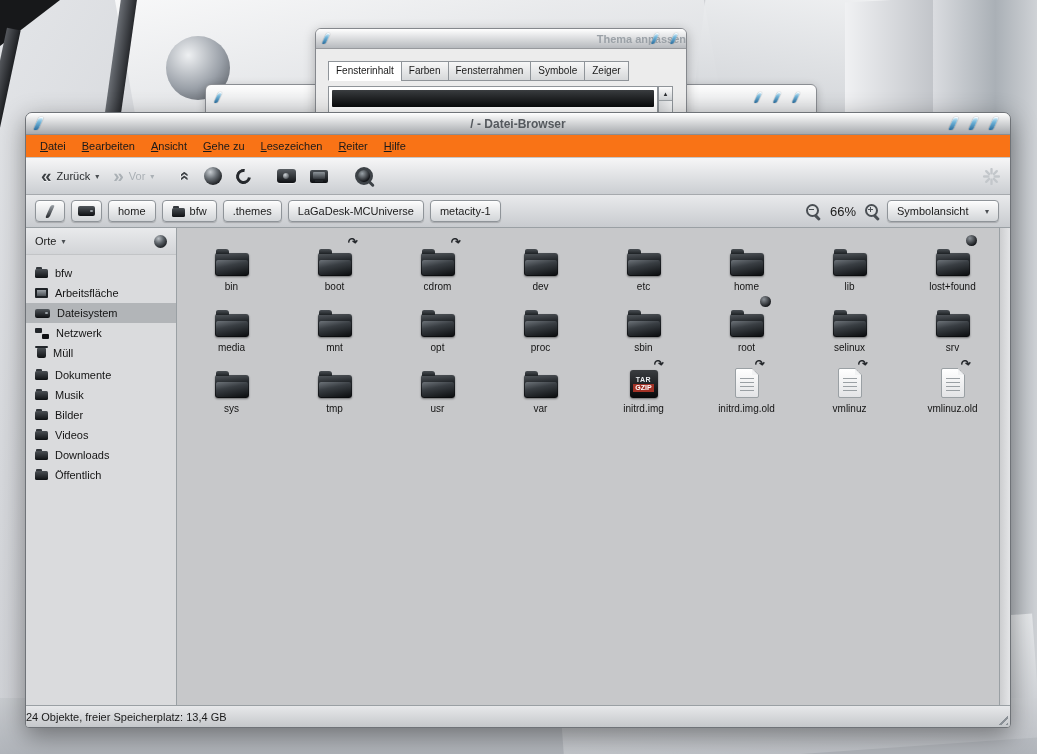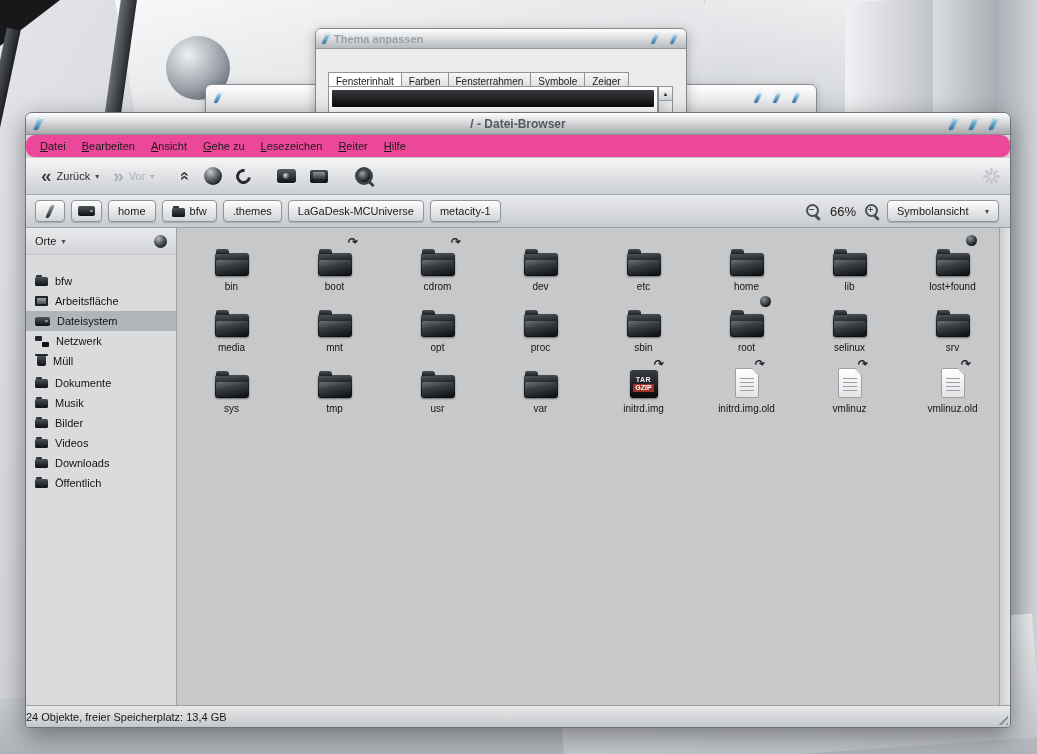--- a/index.html
+++ b/index.html
@@ -44,26 +44,26 @@
                border-radius:6px 6px 0 0; box-shadow:0 2px 8px rgba(0,0,0,.22); }
   .win-strip .left  { position:absolute; left:10px; top:7px; }
   .win-strip .right { position:absolute; right:18px; top:7px; }
   
   .win-theme { position:absolute; left:315px; top:28px; width:372px; height:262px;
                background:#ececec; border:1px solid #85888d; border-radius:6px 6px 0 0;
                box-shadow:0 3px 12px rgba(0,0,0,.28); }
   .theme-titlebar { height:20px; border-radius:5px 5px 0 0; position:relative;
                background:linear-gradient(#ffffff,#b7babe); border-bottom:1px solid #97999d;
                display:flex; align-items:center; }
-  .theme-titlebar .title { position:absolute; left:18px; right:0; text-align:left;
+  .theme-titlebar .title { position:absolute; left:18px; right:0; text-align:right;
                font-weight:bold; font-size:11px; color:#9ba1a7; }
   .theme-titlebar .left  { position:absolute; left:8px; }
   .theme-titlebar .right { position:absolute; right:10px; }
   .theme-body { position:relative; height:241px; }
-  .theme-tabs { position:absolute; left:12px; top:23px; display:flex; }
+  .theme-tabs { position:absolute; left:12px; top:12px; display:flex; }
   .theme-tab { font-size:10px; padding:3px 7px 4px 7px; color:#1a1a1a;
                background:linear-gradient(#f7f7f7,#d6d8da);
                border:1px solid #8f9499; border-right:none; }
   .theme-tab:last-child { border-right:1px solid #8f9499; }
   .theme-tab.active { background:#ffffff; border-bottom-color:#fff; }
   .theme-list { position:absolute; left:12px; right:28px; top:37px; height:150px;
                background:#fff; border:1px solid #8f9499; }
   .theme-list-row { margin:3px; height:17px;
                background:linear-gradient(#3a3d40,#08090a); border-radius:1px; }
   .theme-scroll { position:absolute; right:13px; top:37px; width:15px; height:150px;
@@ -76,22 +76,22 @@
               display:flex; flex-direction:column;
               background:#d4d4d4; border:1px solid #6f7378;
               border-radius:7px 7px 4px 4px; box-shadow:0 8px 26px rgba(0,0,0,.42); }
   .titlebar { height:22px; flex:0 0 22px; position:relative; border-radius:6px 6px 0 0;
               background:linear-gradient(#ffffff,#a6a9ad); border-bottom:1px solid #8a8d92;
               display:flex; align-items:center; }
   .titlebar .title { position:absolute; left:0; right:0; text-align:center;
               font-weight:bold; font-size:12px; color:#55595e; }
   .titlebar .left  { position:absolute; left:10px; }
   .titlebar .right { position:absolute; right:14px; }
-  .menubar { height:23px; flex:0 0 23px; background:#ec4899; border-bottom:1px solid #c5c6c8;
-             display:flex; align-items:center; padding-left:6px;border-radius:9px; }
+  .menubar { height:23px; flex:0 0 23px; background:#f97316; border-bottom:1px solid #c5c6c8;
+             display:flex; align-items:center; padding-left:6px; }
   .menu-item { padding:3px 8px; font-size:11px; color:#1a1a1a; }
   .menu-item u { text-decoration:underline; }
   .toolbar { height:37px; flex:0 0 37px; display:flex; align-items:center; padding:0 10px;
              gap:4px; background:linear-gradient(#f6f6f7,#cbced2);
              border-bottom:1px solid #a6a9ad; }
   .tool-btn { display:flex; align-items:center; gap:5px; padding:3px 5px; border-radius:4px; }
   .chev { font-size:19px; line-height:14px; font-weight:bold; color:#3d4145;
           text-shadow:0 1px 0 rgba(255,255,255,.65); }
   .tool-label { font-size:11px; color:#2a2d30; }
   .caret { font-size:8px; color:#4a4e52; }
@@ -147,21 +147,21 @@
   .mag-icon::after { content:""; position:absolute; right:1px; bottom:1px; width:7px; height:2.5px;
           background:#4a4f54; transform:rotate(45deg); border-radius:1px; }
   .mag-sign { position:absolute; left:4px; top:6px; width:5px; height:1.5px; background:#4a4f54; }
   .mag-plus .mag-sign::after { content:""; position:absolute; left:1.75px; top:-1.75px;
           width:1.5px; height:5px; background:#4a4f54; }
   .zoom-level { font-size:13px; color:#1a1a1a; padding:0 2px; }
   .view-combo { min-width:112px; justify-content:space-between; margin-right:2px; }
   
   .wbody { flex:1; display:flex; min-height:0; }
   .sidebar { width:151px; flex:0 0 151px; background:#dadbdd; border-right:1px solid #9aa0a4;
-          display:flex; flex-direction:column;gap:8px; }
+          display:flex; flex-direction:column; }
   .sidebar-header { height:27px; flex:0 0 27px; display:flex; align-items:center; gap:5px;
           padding:0 9px; border-bottom:1px solid #c2c4c6;
           background:linear-gradient(#e9eaec,#d2d4d7); }
   .globe-icon { display:inline-block; width:13px; height:13px; border-radius:50%;
           background:radial-gradient(circle at 35% 28%,#b9bec3 0%,#5a6066 40%,#0f1114 85%); }
   .side-items { padding-top:8px; }
   .side-item { height:20px; display:flex; align-items:center; gap:7px; padding:0 9px;
           font-size:11px; color:#141414; }
   .side-item:nth-child(5) { margin-bottom:2px; }
   .side-item.selected { background:#b2b5b8;align-items:center; }

